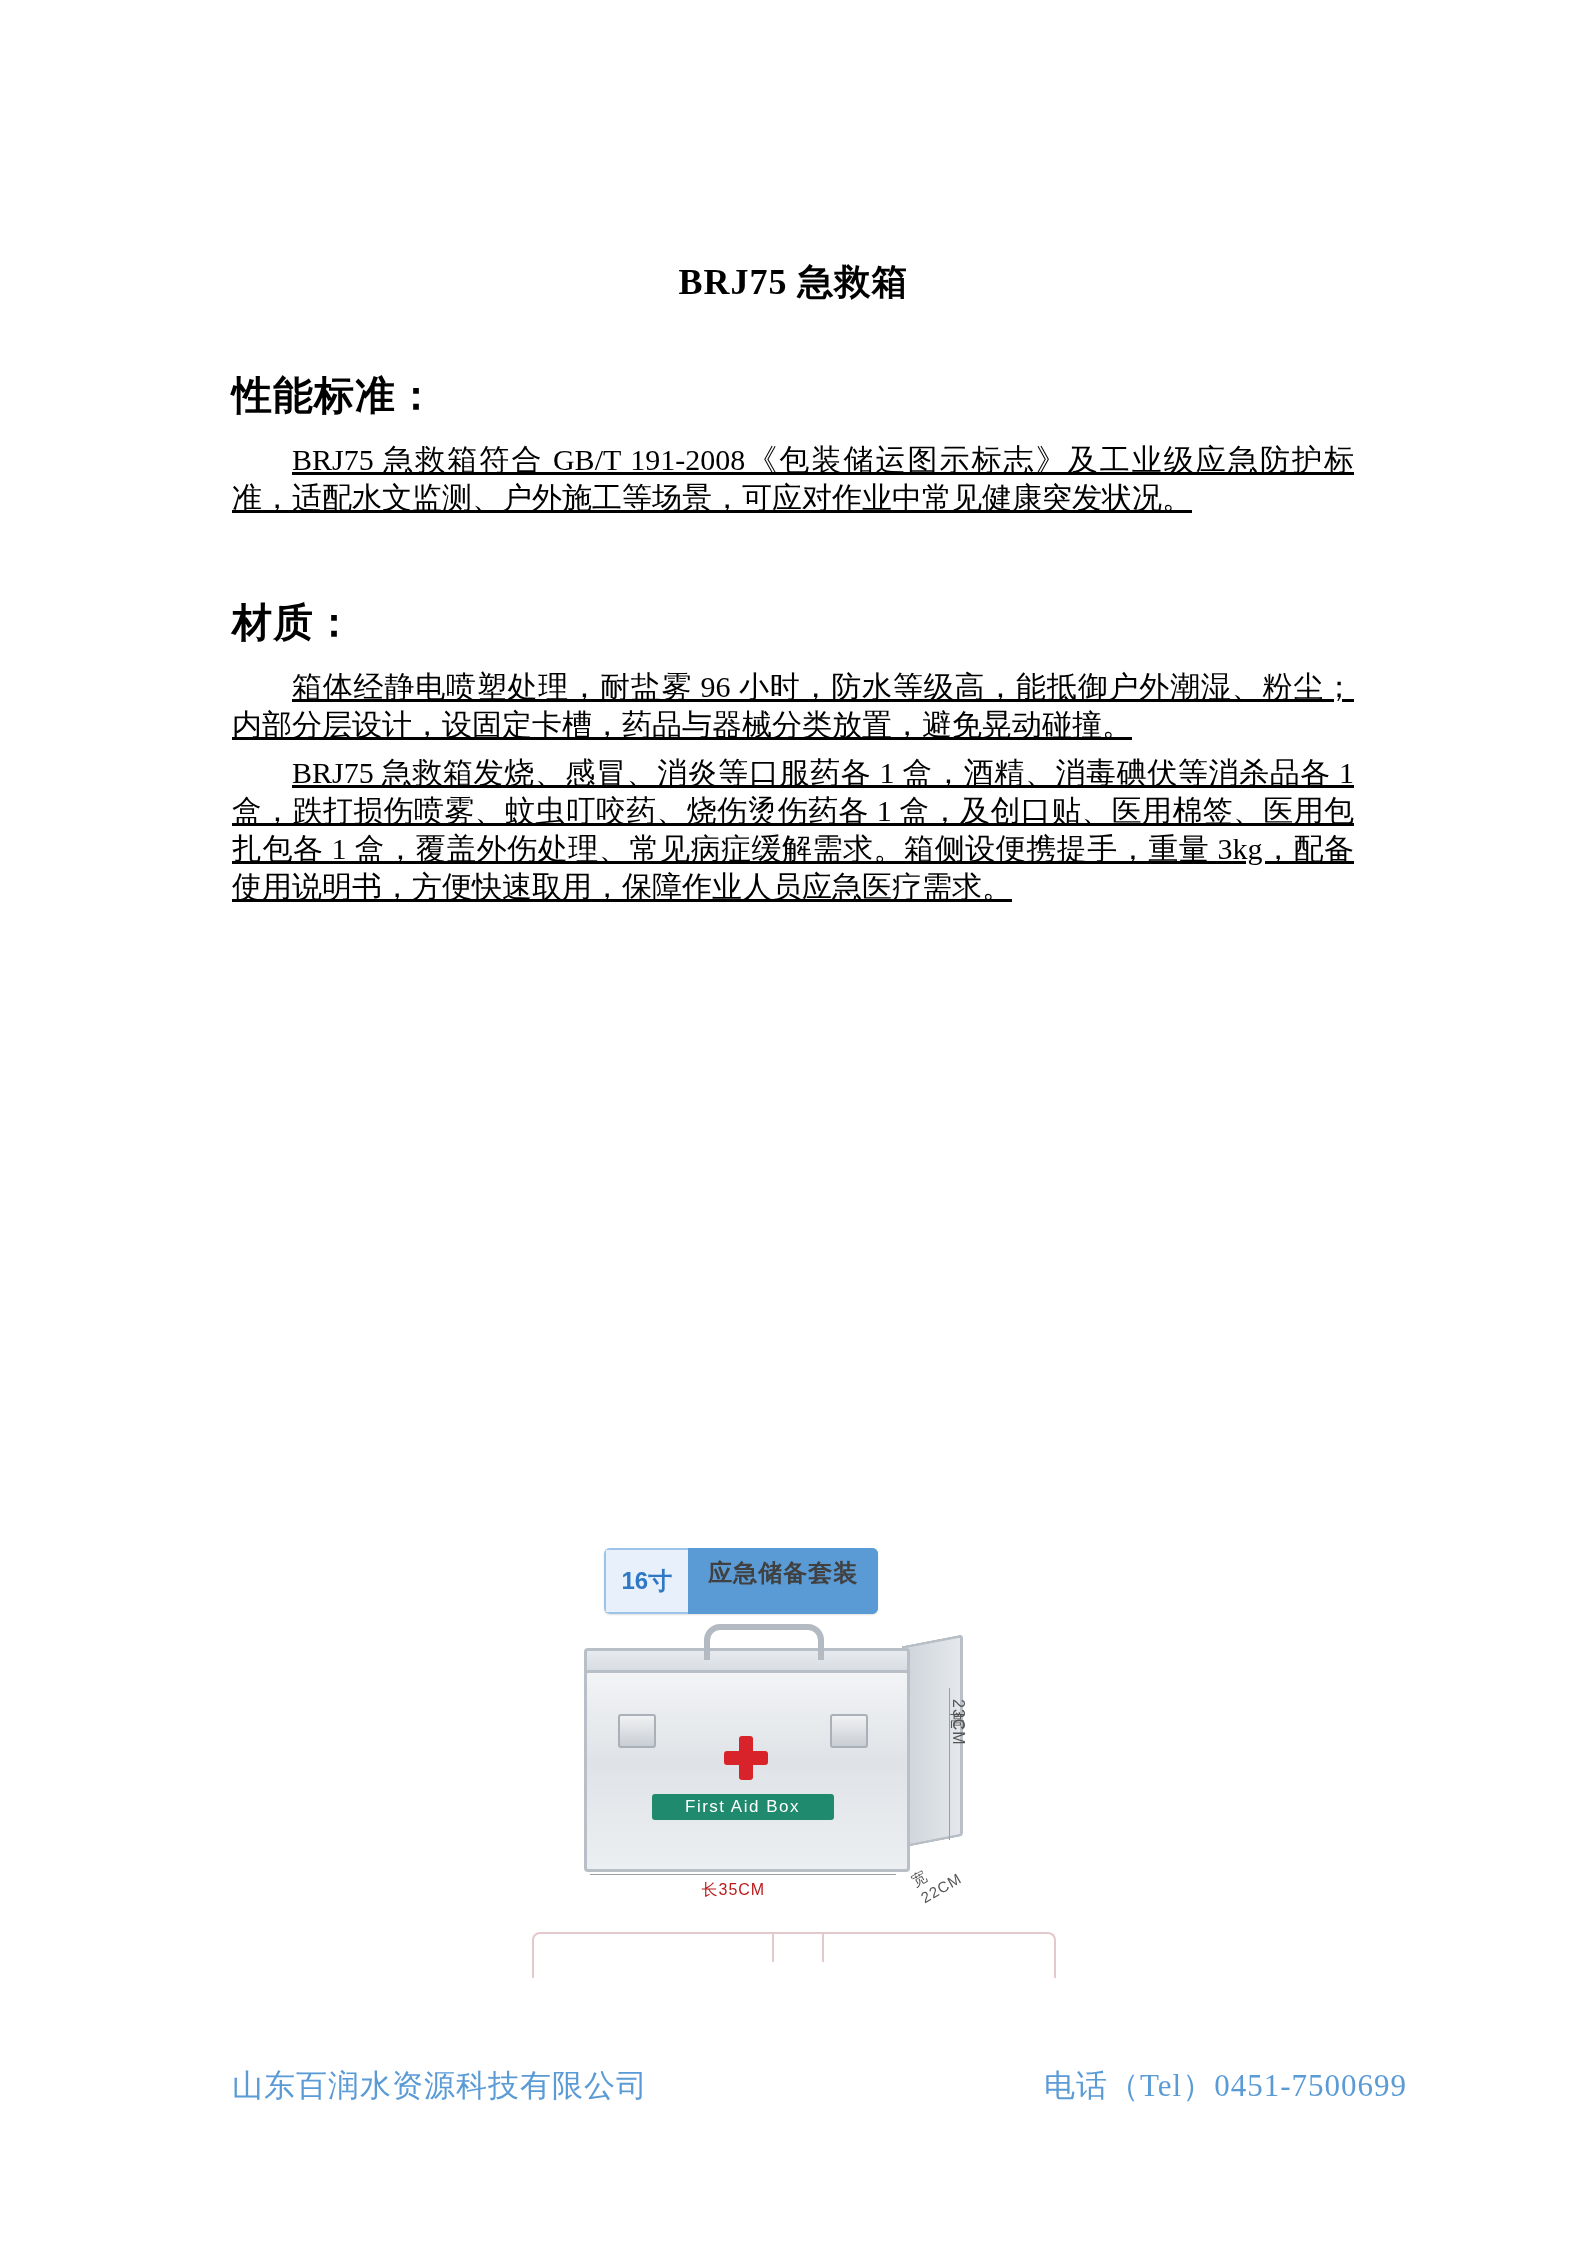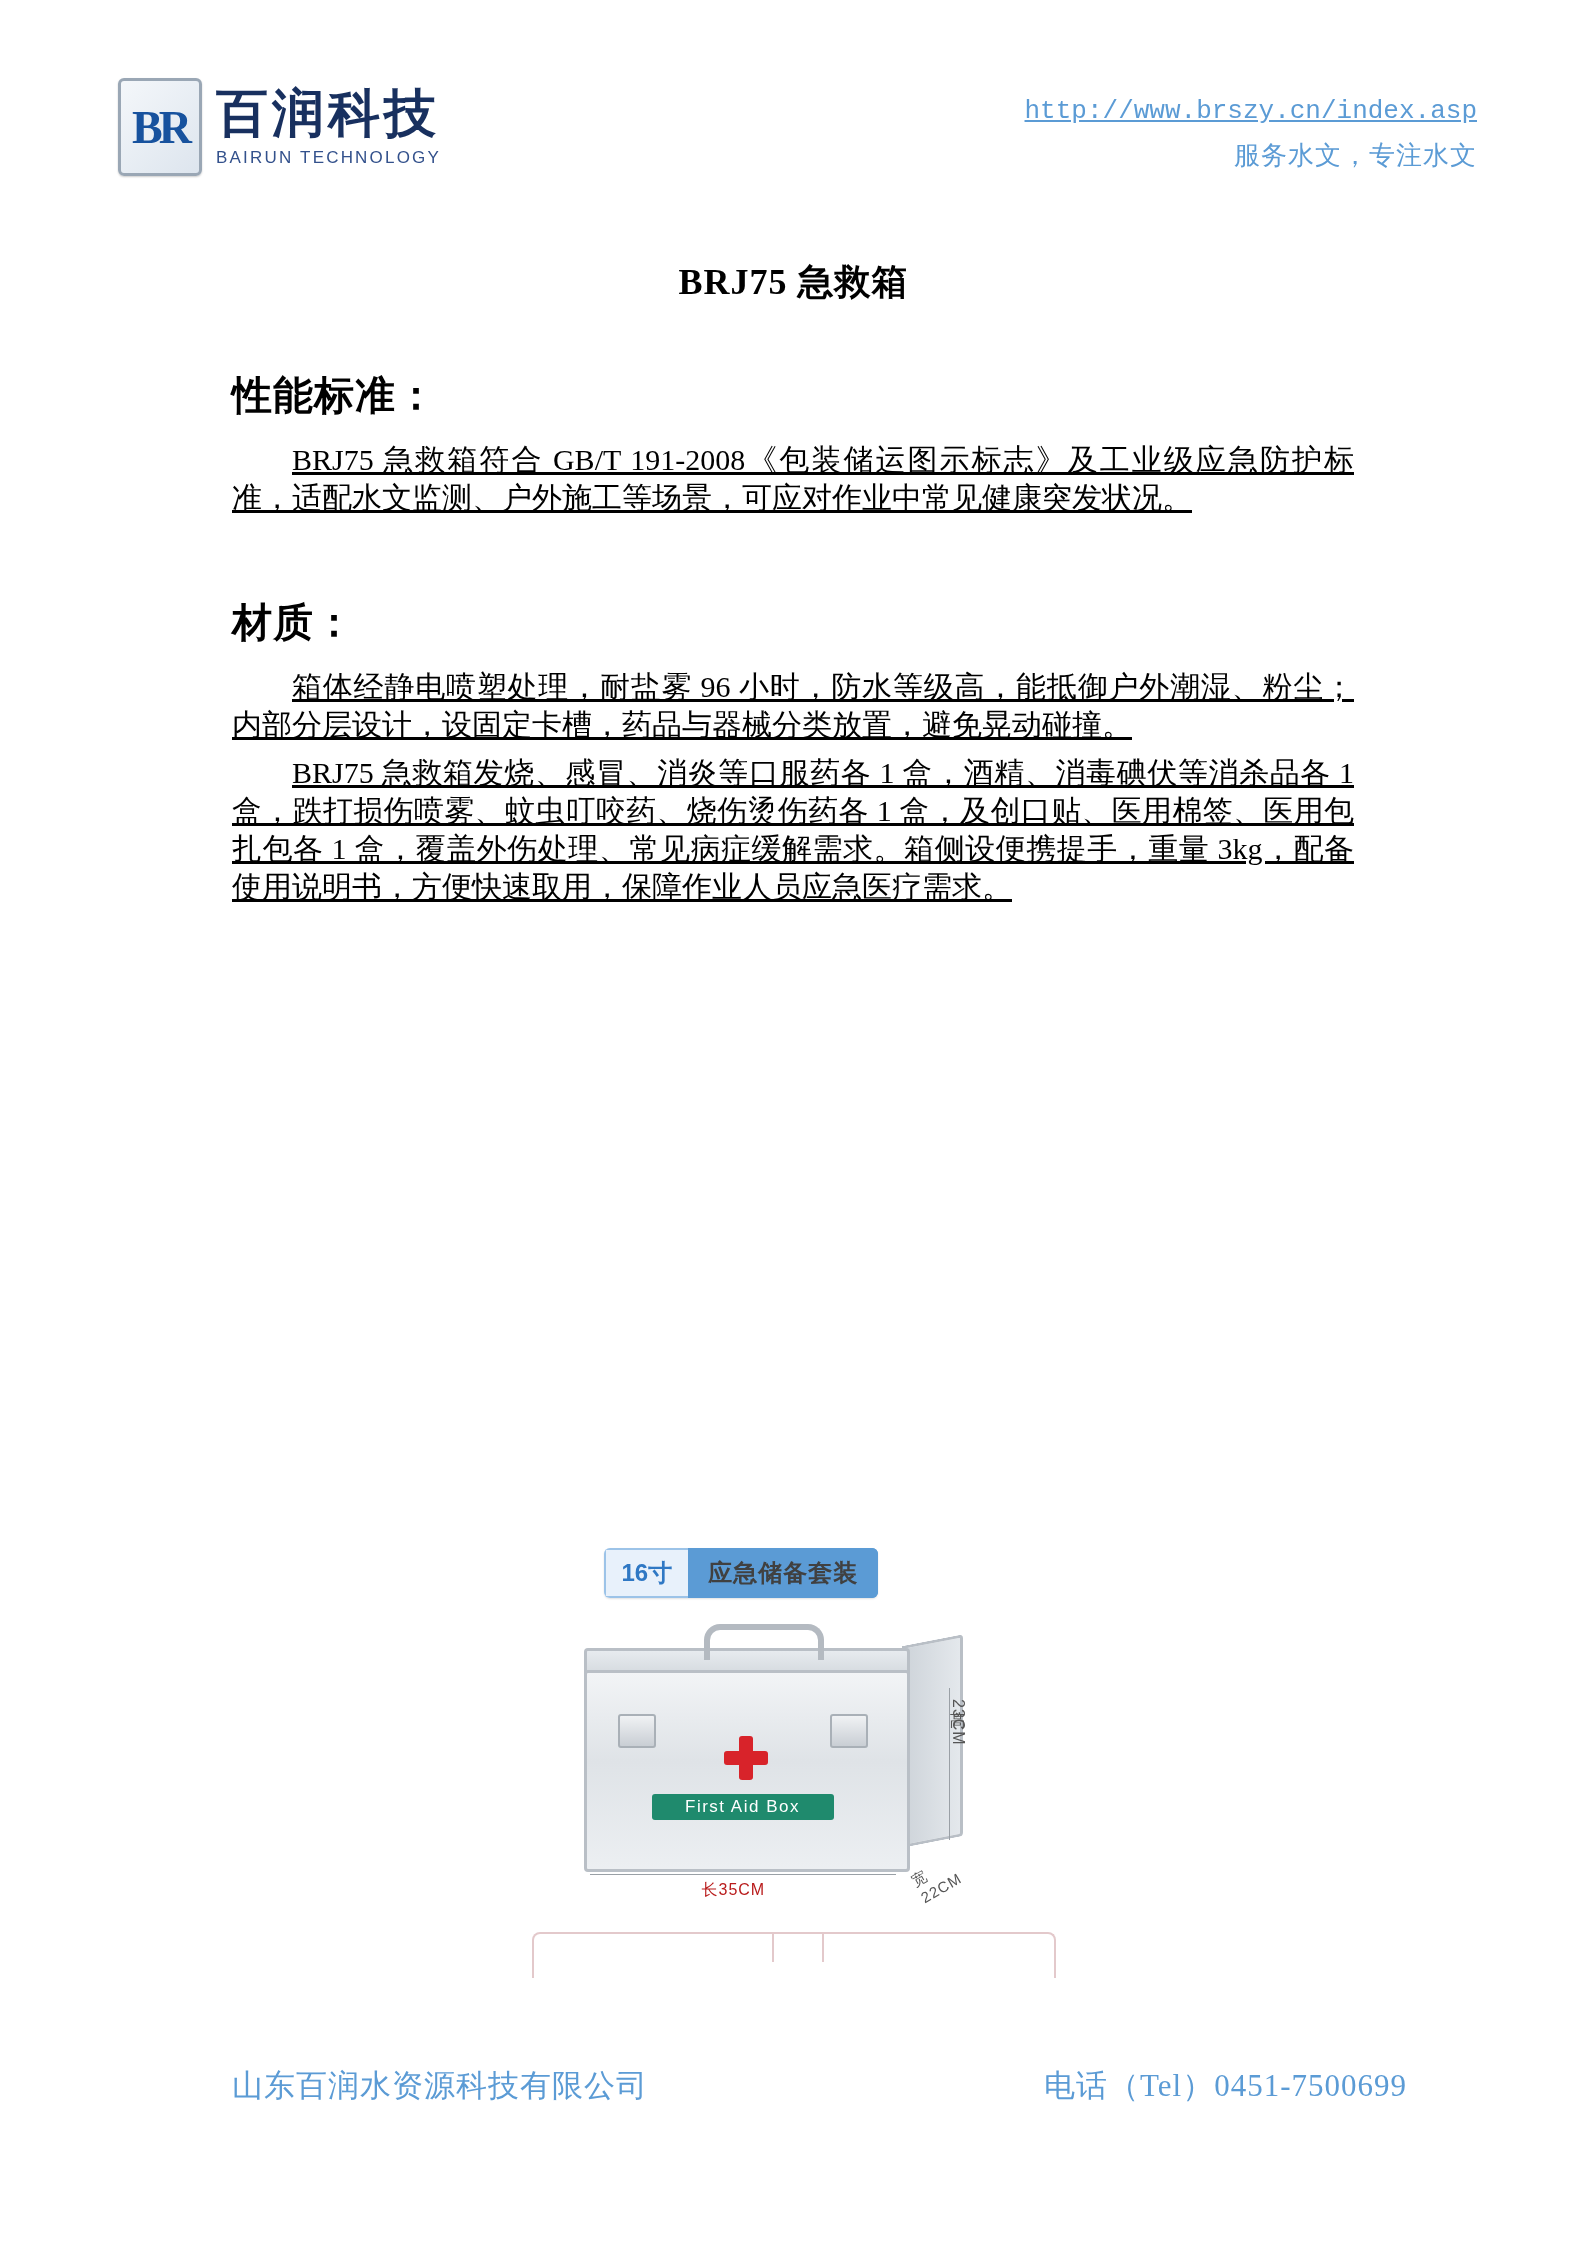--- a/index.html
+++ b/index.html
@@ -162,21 +162,21 @@
     border-radius: 6px;
     overflow: hidden;
     box-shadow: 0 1px 2px rgba(0,0,0,0.12);
   }
   .badge-size {
     background: #e8f1fb;
     color: #2f78c4;
     font-family: "Liberation Sans", sans-serif;
     font-size: 24px;
     font-weight: 700;
-    padding: 7px 16px;
+    padding: 15px 16px;
     border: 2px solid #9cc3e8;
     border-right: none;
   }
   .badge-name {
     background: #5b9bd5;
     color: #404040;
     font-family: "Liberation Sans", sans-serif;
     font-size: 24px;
     font-weight: 700;
     padding: 7px 18px;
@@ -358,35 +358,20 @@
     color: #5b9bd5;
     letter-spacing: 1px;
   }
   .footer-right { font-family: "Liberation Serif", serif; }
 </style>
 </head>
 <body>
 
 <div class="page">
 
-  <div class="header">
-    <div class="logo-wrap">
-      <div class="logo-mark">
-        <div class="br">BR</div>
-      </div>
-      <div class="logo-text">
-        <div class="logo-cn">百润科技</div>
-        <div class="logo-en">BAIRUN TECHNOLOGY</div>
-      </div>
-    </div>
-    <div class="header-right">
-      <a class="header-url" href="#">http://www.brszy.cn/index.asp</a>
-      <div class="header-slogan">服务水文，专注水文</div>
-    </div>
-  </div>
 
   <div class="doc-title">BRJ75 急救箱</div>
 
   <div class="content">
 
     <div class="section">
       <div class="section-heading">性能标准：</div>
       <p class="para">BRJ75 急救箱符合 GB/T 191-2008《包装储运图示标志》及工业级应急防护标准，适配水文监测、户外施工等场景，可应对作业中常见健康突发状况。</p>
     </div>
 

